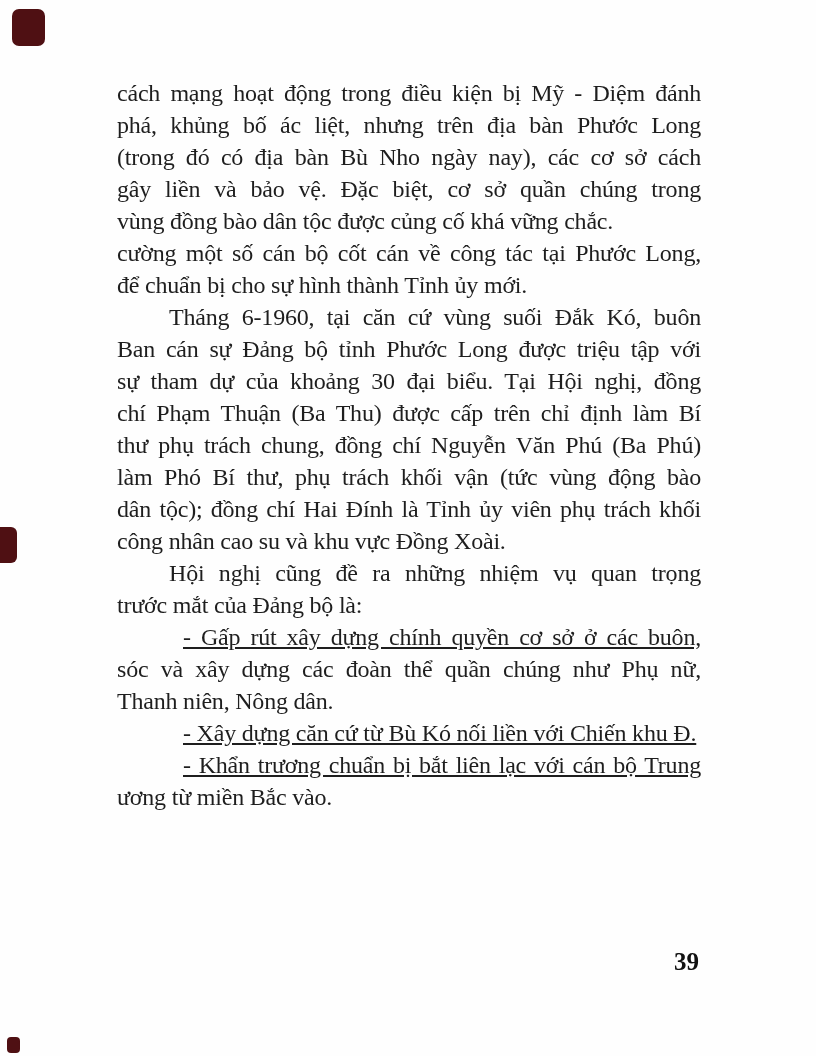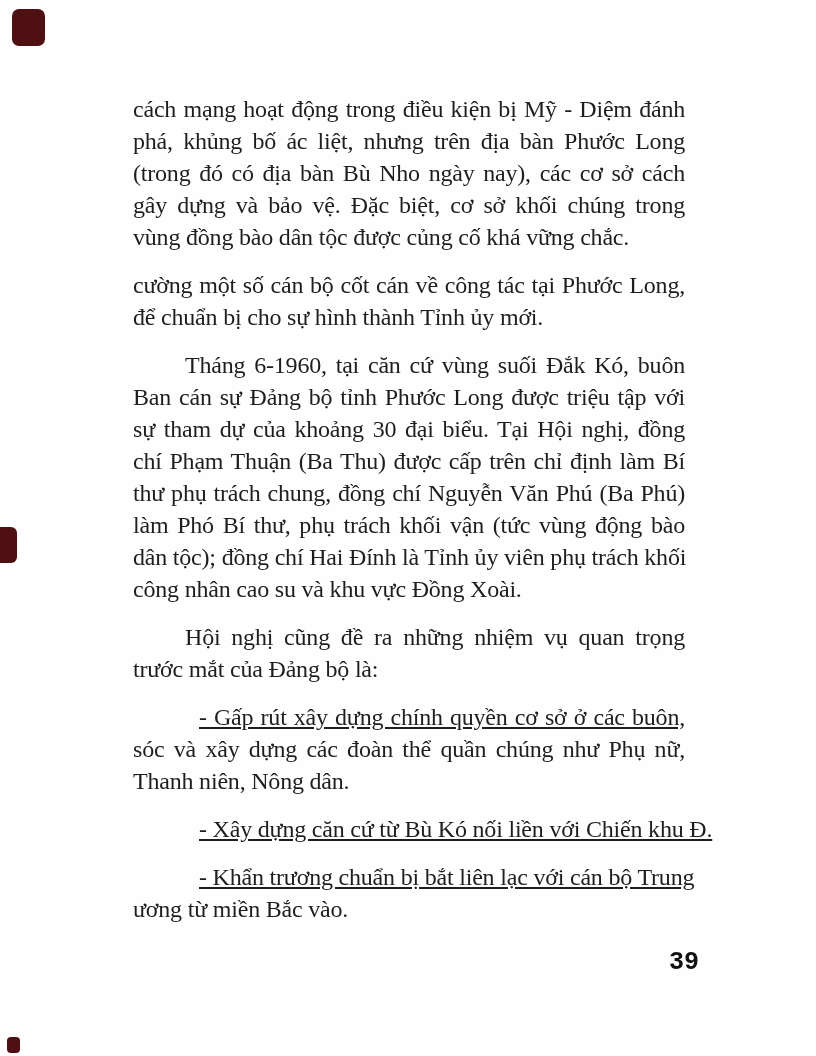--- a/index.html
+++ b/index.html
@@ -18,21 +18,21 @@
   }
   .text-block {
     position: absolute;
     left: 117px;
     top: 77px;
     width: 584px;
     font-size: 24px;
     line-height: 32px;
     letter-spacing: -0.2px;
   }
-  .para { margin: 16px; }
+  .para { margin: 0; }
   .line {
     white-space: nowrap;
     text-align: justify;
     text-align-last: justify;
     height: 32px;
     overflow: visible;
   }
   .line.last {
     text-align-last: left;
   }
@@ -75,21 +75,21 @@
 
   <div class="scan-mark m1" style="background: rgb(79, 16, 19);"></div>
   <div class="scan-mark m2" style="background: rgb(79, 16, 19);"></div>
   <div class="scan-mark m3" style="background: rgb(79, 16, 19);"></div>
 
   <div class="text-block">
       <div class="para">
         <div class="line">cách mạng hoạt động trong điều kiện bị Mỹ - Diệm đánh</div>
         <div class="line">phá, khủng bố ác liệt, nhưng trên địa bàn Phước Long</div>
         <div class="line">(trong đó có địa bàn Bù Nho ngày nay), các cơ sở cách</div>
-        <div class="line">gây dựng và bảo vệ. Đặc biệt, cơ sở khối chúng trong</div>
+        <div class="line">gây liền và bảo vệ. Đặc biệt, cơ sở quần chúng trong</div>
         <div class="line last">vùng đồng bào dân tộc được củng cố khá vững chắc.</div>
       </div>
       <div class="para">
         <div class="line">cường một số cán bộ cốt cán về công tác tại Phước Long,</div>
         <div class="line last">để chuẩn bị cho sự hình thành Tỉnh ủy mới.</div>
       </div>
       <div class="para">
         <div class="line indent">Tháng 6-1960, tại căn cứ vùng suối Đắk Kó, buôn</div>
         <div class="line">Ban cán sự Đảng bộ tỉnh Phước Long được triệu tập với</div>
         <div class="line">sự tham dự của khoảng 30 đại biểu. Tại Hội nghị, đồng</div>
@@ -110,15 +110,15 @@
       </div>
       <div class="para">
         <div class="line last indent-dash">- Xây dựng căn cứ từ Bù Kó nối liền với Chiến khu Đ.</div>
       </div>
       <div class="para">
         <div class="line indent-dash">- Khẩn trương chuẩn bị bắt liên lạc với cán bộ Trung</div>
         <div class="line last">ương từ miền Bắc vào.</div>
       </div>
     </div>
 
-  <div class="page-number" style="color: rgb(17, 17, 17); font-family: Liberation Mono, monospace;">39</div>
+  <div class="page-number" style="color: rgb(17, 17, 17);">39</div>
 
 </div>
 
 </body></html>

